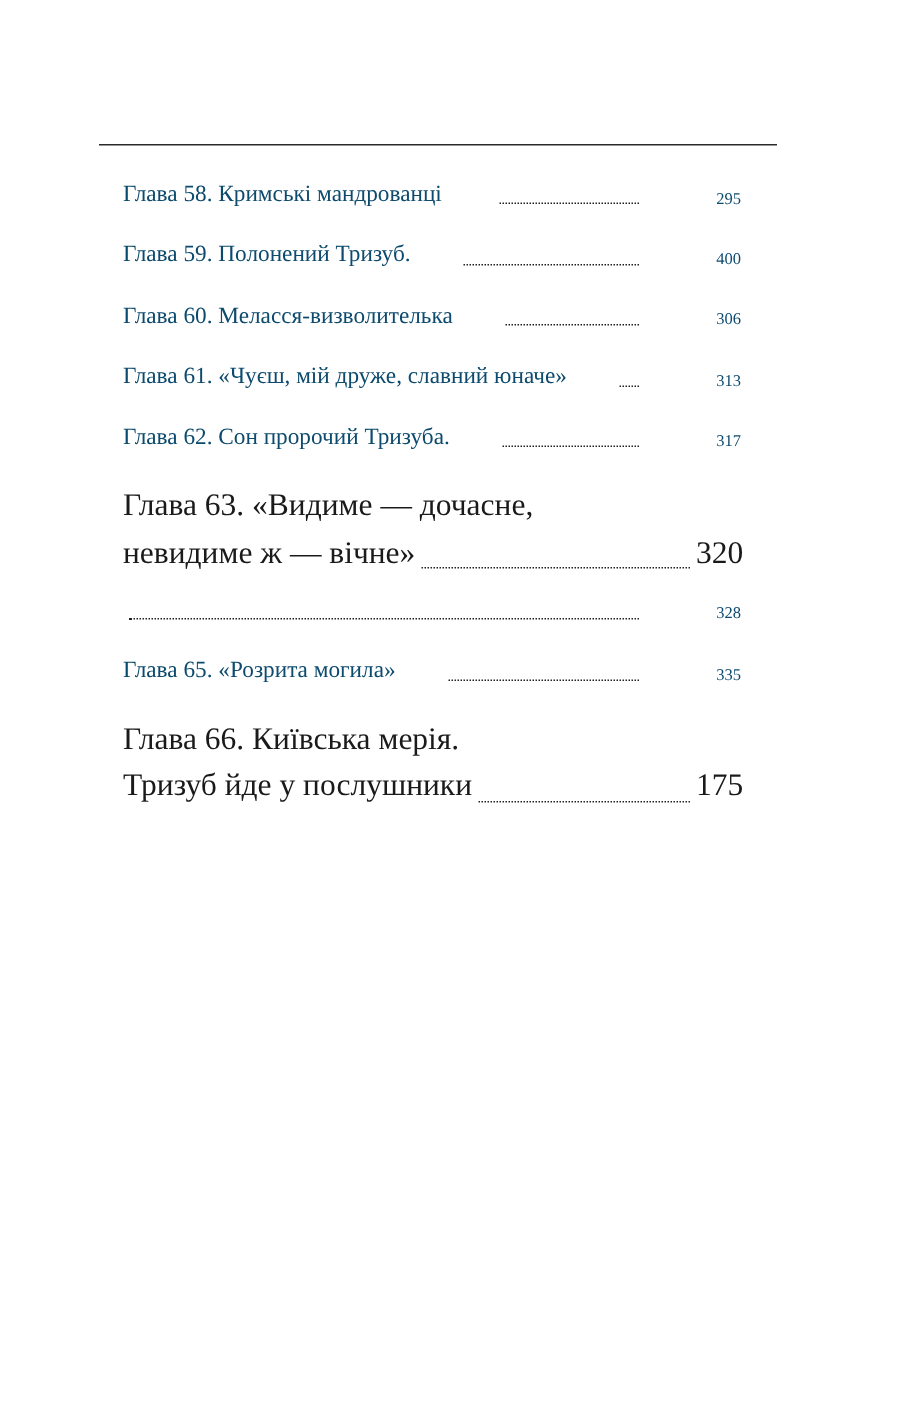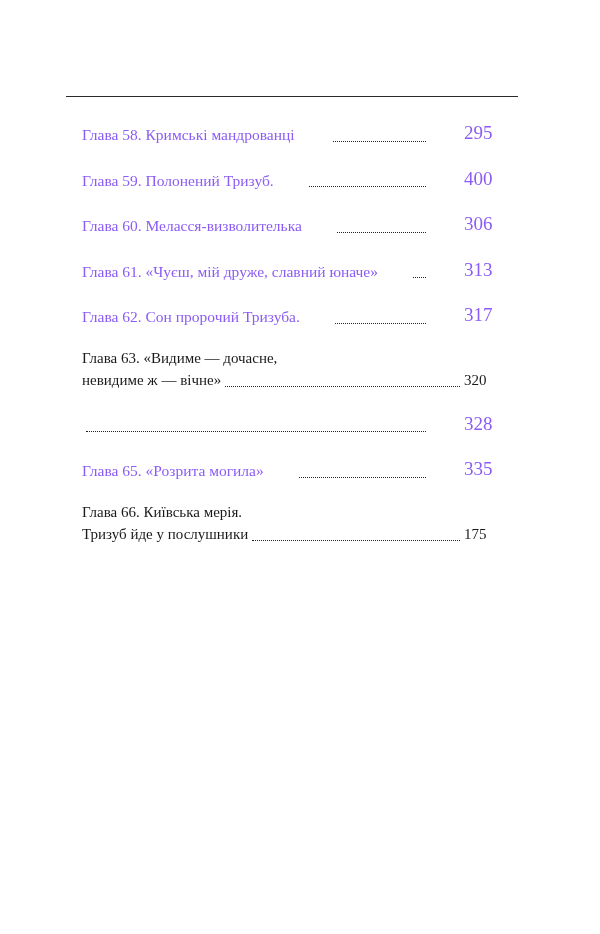--- a/index.html
+++ b/index.html
@@ -34,21 +34,21 @@
     margin-left: 0px;
     margin-bottom: 22px;
   }
   .toc-entry {
     display: flex;
     align-items: flex-end;
     margin-left: 16px;
     margin-bottom: 18px;
     font-size: 15.5px;
     line-height: 1.45;
-    color: #8b5cf6;
+    color: #0c4a6e;
     gap: 34px;
   }
   .toc-entry .title-block {
     display: block;
     white-space: pre-line;
   }
   .toc-entry .lead-wrap {
     flex: 1 1 auto;
     display: flex;
     align-items: flex-end;
@@ -59,30 +59,30 @@
     border-bottom: 1.4px dotted #222222;
     margin: 0 4px 5px 4px;
     height: 0;
     min-width: 8px;
   }
   .toc-entry .leader.tight {
     margin-left: 1px;
   }
   .toc-entry .page-num {
     flex: 0 0 auto;
-    text-align: left;
+    text-align: right;
     width: 30px;
-    font-size: 19px;
+    font-size: 11px;
   }
   
   .entry-multi {
     display: block;
     margin-left: 16px;
     margin-bottom: 18px;
-    font-size: 15px;
+    font-size: 21px;
     line-height: 1.5;
   }
   .entry-multi .line1 {
     display: block;
   }
   .entry-multi .line2row {
     display: flex;
     align-items: flex-end;
   }
   .entry-multi .line2row .leader {

